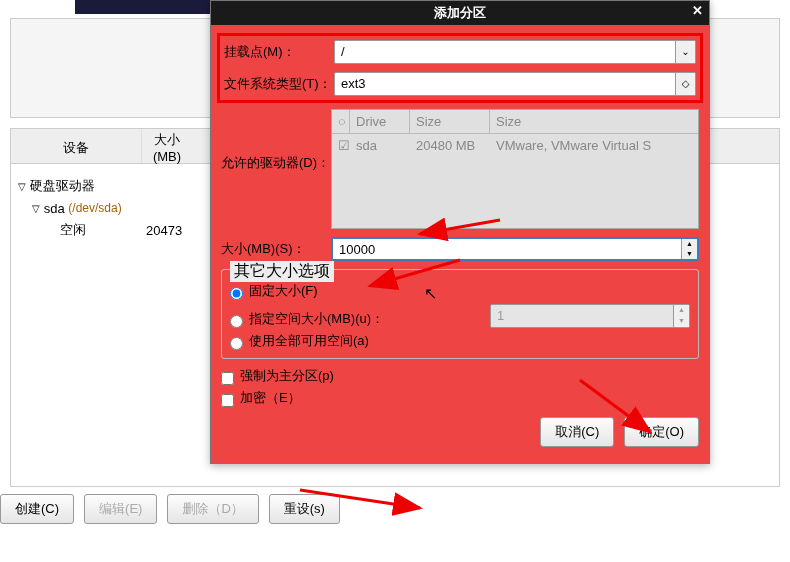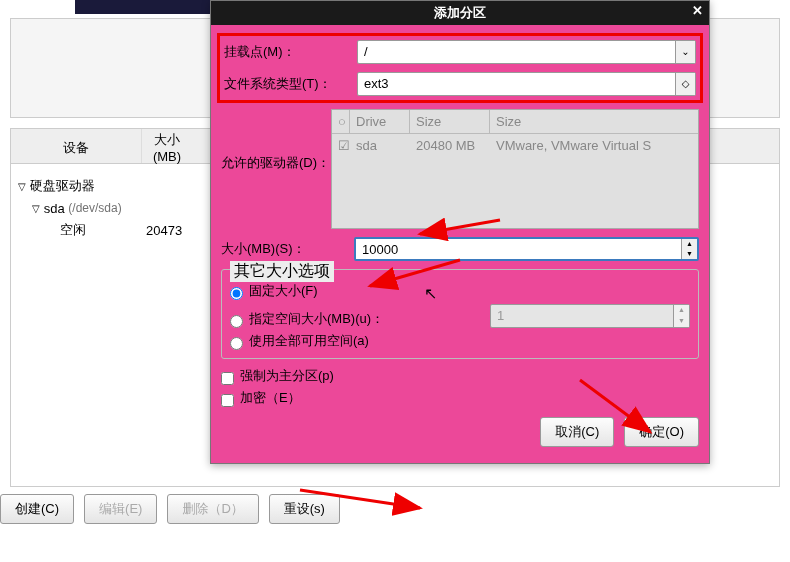--- a/index.html
+++ b/index.html
@@ -9,31 +9,31 @@
 
 .bg-panel { position: absolute; top: 18px; left: 10px; right: 10px; height: 100px; border: 1px solid #ccc; background: #f5f5f5; }
 .bg-panel2 { position: absolute; top: 128px; left: 10px; right: 10px; bottom: 75px; border: 1px solid #ccc; background: #fff; }
 .bg-header-row { position: absolute; top: 128px; left: 10px; right: 10px; height: 36px; background: #eeeeee; border: 1px solid #ccc; display: flex; }
 .bg-header-row .col1 { width: 131px; text-align: center; padding-top: 10px; border-right: 1px solid #ddd; }
 .bg-header-row .col2 { width: 50px; text-align: center; padding-top: 2px; font-size: 12px; }
 
 .tree { position: absolute; top: 175px; left: 18px; font-size: 13px; }
 .tree .row { display: flex; align-items: center; height: 22px; }
 .tree .tri { font-size: 10px; margin-right: 4px; }
-.tree .devpath { color: #737373; font-size: 12px; }
+.tree .devpath { color: #a16207; font-size: 12px; }
 .tree .indent1 { margin-left: 14px; }
 .tree .indent2 { margin-left: 42px; }
 .tree .freesize { margin-left: 60px; }
 
-.dialog { position: absolute; top: 0; left: 210px; width: 500px; background: #ec4899; border: 1px solid #777; box-shadow: 0 2px 8px rgba(0,0,0,0.3); }
+.dialog { position: absolute; top: 0; left: 210px; width: 500px; background: #ef4444; border: 1px solid #777; box-shadow: 0 2px 8px rgba(0,0,0,0.3); }
 .dialog-title { background: #1a1a1a; color: #fff; text-align: center; padding: 3px 0; font-weight: bold; position: relative; }
 .dialog-title .close { position: absolute; right: 6px; top: 2px; color: #fff; cursor: pointer; }
 .dialog-body { padding: 8px 10px; }
 
-.form-row { display: flex; align-items: center; margin-bottom: 8px; gap: 23px; }
+.form-row { display: flex; align-items: center; margin-bottom: 8px; }
 .form-row .label { width: 110px; }
 .form-row .control { flex: 1; }
 
 .red-box { border: 3px solid #e00; padding: 4px; margin-bottom: 6px; margin-left: -4px; margin-right: -4px; }
 
 .combo { display: flex; border: 1px solid #999; background: #fff; height: 24px; border-radius: 2px; }
 .combo .val { flex: 1; padding: 3px 6px; }
 .combo .arrow { width: 20px; border-left: 1px solid #999; text-align: center; line-height: 22px; font-size: 10px; background: #f0f0f0; }
 
 .drive-box { border: 1px solid #aaa; background: #e0e0e0; color: #888; margin-left: 110px; height: 120px; margin-bottom: 8px; }

